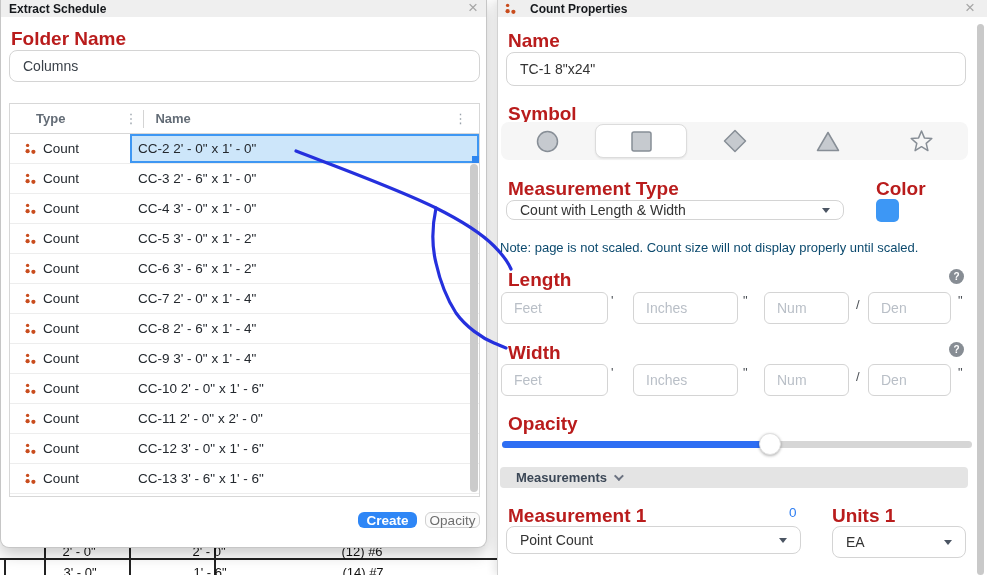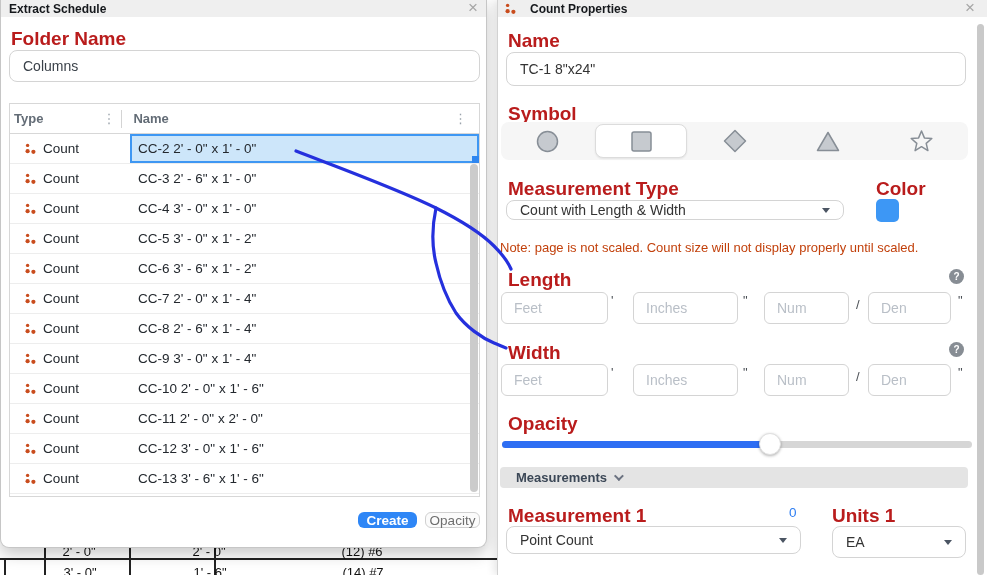--- a/index.html
+++ b/index.html
@@ -84,21 +84,21 @@
   }
   .select-box {
     position:absolute; border:1px solid #d4d4d4; border-radius:8px; background:#fff; height:20px;
     display:flex; align-items:center; padding:0 13px; font-size:14px; color:#333;
   }
   .select-box .caret {
     position:absolute; right:13px; top:50%; margin-top:-2px;
     width:0; height:0; border-left:4.5px solid transparent; border-right:4.5px solid transparent;
     border-top:5.5px solid #4b5563;
   }
-  .note-red { position:absolute; font-size:13px; color:#c2410c; white-space:nowrap; }
+  .note-red { position:absolute; font-size:13px; color:#0c4a6e; white-space:nowrap; }
   .help-icon {
     position:absolute; width:15px; height:15px; border-radius:50%; background:#878d94;
     color:#fff; font-size:10px; font-weight:700; display:flex; align-items:center; justify-content:center;
   }
   .unit { position:absolute; font-size:13px; color:#4a4f55; }
   .slider-track { position:absolute; left:4px; top:441px; width:470px; height:7px; border-radius:4px; background:#d6d6d6; }
   .slider-fill { position:absolute; left:0; top:0; height:7px; border-radius:4px; background:#2e6ef3; }
   .slider-thumb {
     position:absolute; top:-8px; width:22px; height:22px; border-radius:50%;
     background:#fff; border:1px solid #e0e0e0; box-shadow:0 1px 3px rgba(0,0,0,.3);
@@ -136,21 +136,21 @@
   <div class="titlebar">
     <span class="title" style="margin-left:8px;">Extract Schedule</span>
     <span class="close-x">×</span>
   </div>
 
   <div class="field-label" style="left:10px; top:28px;">Folder Name</div>
   <input class="box" style="left: 8px; top: 50px; width: 471px; height: 32px;" value="Columns">
 
   <div id="schedule-table">
     <div class="thead">
-      <span style="margin-left:4px;">Type</span>
+      <span style="margin-left:26px;">Type</span>
       <span class="kebab" style="margin-left:59px;">⋮</span>
       <span class="th-sep" style="margin-left:6px;"></span>
       <span style="margin-left:11px;">Name</span>
       <span class="kebab" style="margin-left:auto; margin-right:12px;">⋮</span>
     </div>
 
     <div class="t-row selected">
         <div class="cell-type">
           <svg class="dots-icon" viewBox="0 0 11 13">
             <circle cx="2.6" cy="3.4" r="1.7" fill="#c94c1d"></circle>

